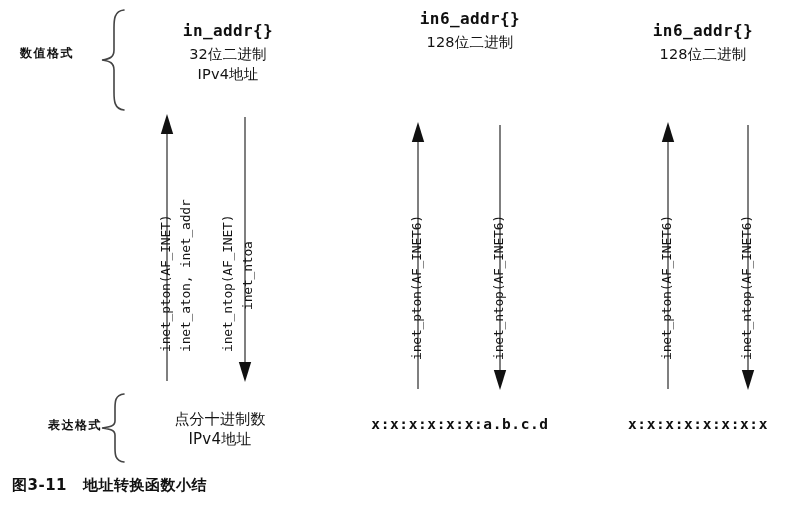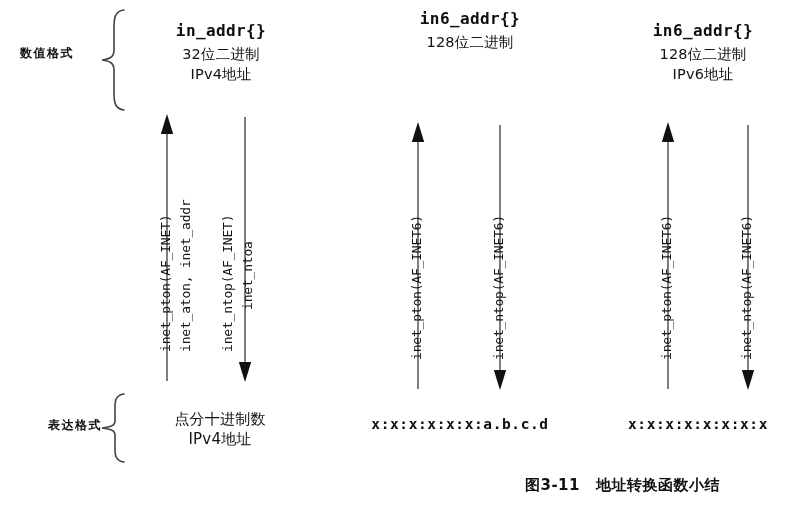--- a/index.html
+++ b/index.html
@@ -60,21 +60,21 @@
     margin-bottom: 4px;
   }
   .col-head .desc {
     font-family: "DejaVu Sans", "Liberation Sans", sans-serif;
     font-size: 14.5px;
     color: #131313;
     display: block;
     letter-spacing: 0.2px;
   }
 
-  #col1-head { left: 111px; top: 20px; width: 220px; }
+  #col1-head { left: 118px; top: 20px; width: 220px; }
   #col2-head { left: 355px; top: 8px; width: 230px; }
   #col3-head { left: 600px; top: 20px; width: 206px; }
 
   
   .col-foot {
     position: absolute;
     text-align: center;
     line-height: 1.33;
   }
   .col-foot .desc {
@@ -116,26 +116,27 @@
     transform-origin: 0 0;
     transform: rotate(-90deg);
   }
 
   
   #caption {
     position: absolute;
     left: 0;
     top: 476px;
     width: 720px;
-    text-align: right;
+    text-align: left;
     font-family: "DejaVu Sans", "Liberation Sans", sans-serif;
     font-size: 15px;
     font-weight: 700;
     color: #111;
     letter-spacing: 0.5px;
+    padding-left: 12px;
   }
   #caption .cap-num { margin-right: 16px; }
 </style>
 </head>
 <body>
 
 <div class="figure">
 
   <div class="row-label" id="label-numeric">数值格式</div>
 
@@ -162,21 +163,20 @@
   </div>
 
   <div class="col-head" id="col2-head">
     <span class="struct">in6_addr{}</span>
     <span class="desc">128位二进制</span>
   </div>
 
   <div class="col-head" id="col3-head">
     <span class="struct">in6_addr{}</span>
     <span class="desc">128位二进制</span>
-    <span class="desc">IPv6地址</span>
   </div>
 
   <svg id="arrow-layer" viewBox="0 0 806 508">
     <defs>
       <marker id="head-up" markerWidth="9" markerHeight="12" refX="4.5" refY="11" orient="auto-start-reverse" markerUnits="userSpaceOnUse">
         <path d="M4.5 0 L9 12 L0 12 Z" fill="#111"></path>
       </marker>
       <marker id="head-down" markerWidth="9" markerHeight="12" refX="4.5" refY="11" orient="auto" markerUnits="userSpaceOnUse">
         <path d="M4.5 12 L0 0 L9 0 Z" fill="#111"></path>
       </marker>

